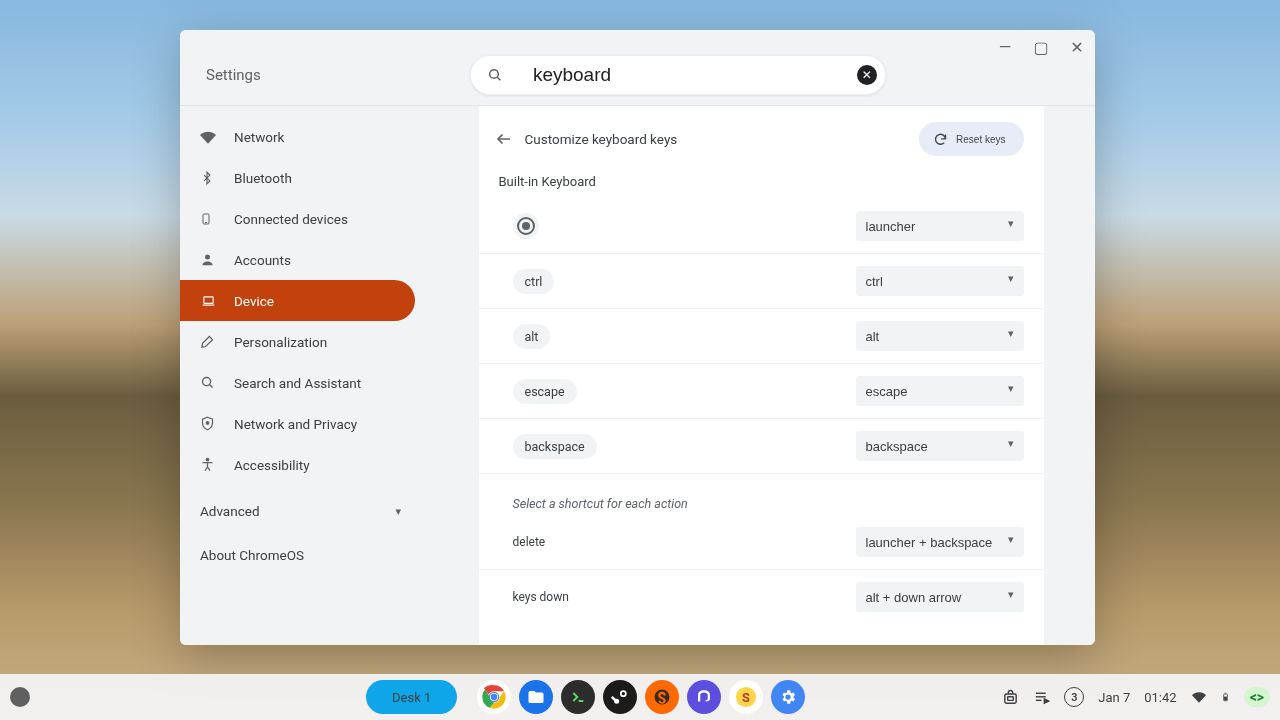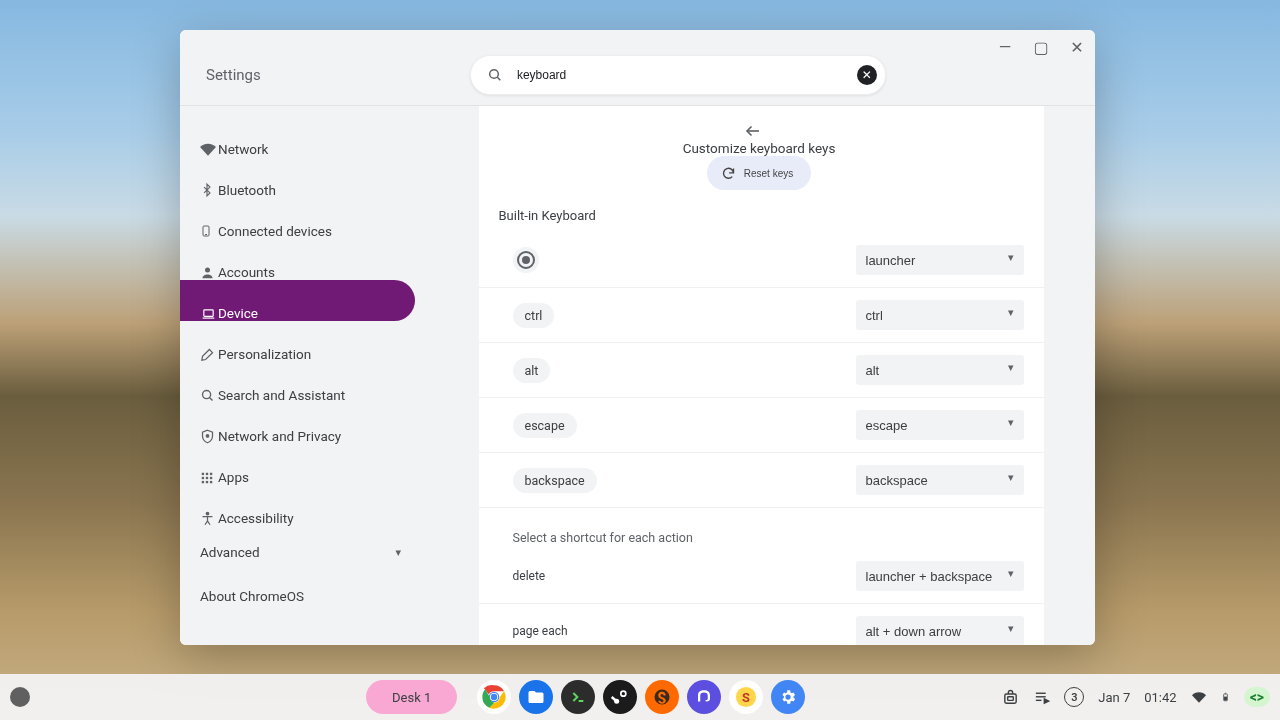--- a/index.html
+++ b/index.html
@@ -20,42 +20,42 @@
   .titlebar { height:75px; background:#f2f3f4; border-bottom:1px solid #e2e2e2;
     display:flex; align-items:flex-end; padding:0 12px; position:relative; }
   .titlebar-controls { position:absolute; top:8px; right:8px; display:flex; gap:16px; color:#5f6368; }
   .titlebar-controls span { cursor:pointer; font-size:16px; width:20px; text-align:center; }
   .title { font-size:15px; color:#5f6368; padding:0 12px 0px 14px; align-self:center; margin-top:14px; }
   .search-wrap { flex:0 0 auto; margin:0 auto 10px auto; }
   .search { display:flex; align-items:center; background:#fff; border-radius:22px;
     width:390px; height:38px; padding:0 8px 0 16px; box-shadow:0 1px 3px rgba(0,0,0,0.08);
     border:1px solid #eee; }
   .search .mag { color:#5f6368; font-size:15px; margin-right:12px; }
-  .search input { border:none; outline:none; flex:1; font-size:12px; color:#202124; background:transparent; }
+  .search input { border:none; outline:none; flex:1; font-size:19px; color:#202124; background:transparent;margin-left:16px; }
   .search .clear { width:20px; height:20px; border-radius:50%; background:#202124;
     color:#fff; display:flex; align-items:center; justify-content:center; font-size:12px; cursor:pointer; }
 
   .body { flex:1; display:flex; min-height:0; }
   .sidebar { width:247px; background:#f2f3f4; padding-top:10px; overflow:auto; }
-  .nav-item { display:flex; align-items:flex-end; gap:0; height:41px;
+  .nav-item { display:flex; align-items:center; gap:16px; height:41px;
     padding:0 14px 0 20px; margin:0 12px 0 0; border-radius:0 22px 22px 0;
     color:#3c4043; font-size:13.5px; cursor:pointer; }
   .nav-item .ic { width:18px; color:#5f6368; font-size:15px; text-align:center; }
-  .nav-item.active { background:#701a75; color:#fff; }
+  .nav-item.active { background:#c2410c; color:#fff; }
   .nav-item.active .ic { color:#fff; }
   .adv { display:flex; align-items:center; justify-content:space-between;
     padding:0 26px 0 20px; height:44px; color:#3c4043; font-size:13.5px; cursor:pointer; margin-top:4px; }
   .about { padding:0 20px; height:44px; display:flex; align-items:center;
     color:#3c4043; font-size:13.5px; cursor:pointer; }
 
   .content-wrap { flex:1; background:#f2f3f4; display:flex; justify-content:center;
     overflow:auto; padding:0; }
   .content { background:#fff; width:565px; min-height:100%; }
 
-  .page-head { display:flex; align-items:center; padding:16px 20px 16px 16px;flex-direction:column; }
+  .page-head { display:flex; align-items:center; padding:16px 20px 16px 16px; }
   .back { color:#5f6368; cursor:pointer; font-size:18px; width:30px; }
   .page-title { font-size:13.5px; color:#3c4043; flex:1; }
   .reset { background:#e8ecf9; color:#444; border:none; border-radius:18px;
     height:34px; padding:0 18px 0 14px; font-size:10px; cursor:pointer;
     display:flex; align-items:center; gap:8px; }
   .reset .ric { font-size:15px; color:#444; }
 
   .section-title { font-size:13px; color:#3c4043; padding:2px 20px 10px; }
   .hint { font-size:12.5px; color:#5f6368; padding:10px 20px 4px 34px; }
 
@@ -72,21 +72,21 @@
   .dropdown { background:#f1f3f4; border:none; border-radius:3px; height:30px;
     padding:0 28px 0 10px; font-size:13px; color:#3c4043; min-width:168px;
     text-align:left; cursor:pointer; position:relative; }
   .dropdown::after { content:"▾"; position:absolute; right:10px; top:6px; color:#5f6368; font-size:11px; }
 
   
   .shelf { position:absolute; left:0; right:0; bottom:0; height:46px;
     background:rgba(245,245,247,0.92); display:flex; align-items:center;
     padding:0 10px; gap:10px; backdrop-filter:blur(2px); }
   .launcher { width:20px; height:20px; border-radius:50%; background:#606060; margin-right:6px; cursor:pointer; }
-  .desk-pill { background:#f9a8d4; border-radius:20px; height:34px; padding:0 26px;
+  .desk-pill { background:#0ea5e9; border-radius:20px; height:34px; padding:0 26px;
     display:flex; align-items:center; font-size:13px; color:#3c4043; margin-left:320px; cursor:pointer; }
   .apps { display:flex; gap:8px; margin-left:10px; }
   .app { width:34px; height:34px; border-radius:50%; display:flex; align-items:center;
     justify-content:center; font-size:16px; color:#fff; cursor:pointer; }
   .tray { margin-left:auto; display:flex; align-items:center; gap:14px;
     color:#3c4043; font-size:13px; }
   .tray .ic { font-size:15px; cursor:pointer; }
   .badge { width:18px; height:18px; border:1.5px solid #3c4043; border-radius:50%;
     display:flex; align-items:center; justify-content:center; font-size:11px; font-weight:600; }
   .devpill { background:#d4f5d0; color:#1a7f2e; border-radius:12px; padding:2px 6px;
@@ -182,36 +182,20 @@
         <span>Search and Assistant</span>
       </div>
       <div class="nav-item">
         <span class="ic">
           <svg width="15" height="15" viewBox="0 0 24 24" fill="none" stroke="#5f6368" stroke-width="2">
               <path d="M12 2l8 3v6c0 5-3.5 9-8 11-4.5-2-8-6-8-11V5z"></path>
               <circle cx="12" cy="11" r="2" fill="#5f6368"></circle>
             </svg>
         </span>
         <span>Network and Privacy</span>
-      </div>
-      <div class="nav-item">
-        <span class="ic">
-          <svg width="14" height="14" viewBox="0 0 24 24" fill="#5f6368">
-              <rect x="3" y="3" width="4" height="4"></rect>
-              <rect x="10" y="3" width="4" height="4"></rect>
-              <rect x="17" y="3" width="4" height="4"></rect>
-              <rect x="3" y="10" width="4" height="4"></rect>
-              <rect x="10" y="10" width="4" height="4"></rect>
-              <rect x="17" y="10" width="4" height="4"></rect>
-              <rect x="3" y="17" width="4" height="4"></rect>
-              <rect x="10" y="17" width="4" height="4"></rect>
-              <rect x="17" y="17" width="4" height="4"></rect>
-            </svg>
-        </span>
-        <span>Apps</span>
       </div>
       <div class="nav-item">
         <span class="ic">
           <svg width="15" height="15" viewBox="0 0 24 24" fill="none" stroke="#5f6368" stroke-width="2">
               <circle cx="12" cy="4" r="2" fill="#5f6368"></circle>
               <path d="M4 9h16M12 9v7m-4 6l4-6 4 6"></path>
             </svg>
         </span>
         <span>Accessibility</span>
       </div>
@@ -264,28 +248,28 @@
         </div>
         <div class="row">
           <span class="key-chip">escape</span>
           <button class="dropdown"><span>escape</span></button>
         </div>
         <div class="row">
           <span class="key-chip">backspace</span>
           <button class="dropdown"><span>backspace</span></button>
         </div>
 
-        <div class="hint" style="padding-top:22px;">Select a shortcut for each action</div>
+        <div class="hint" style="padding-top:22px;font-style:italic;">Select a shortcut for each action</div>
 
         <div class="row">
           <span class="chip-plain">delete</span>
           <button class="dropdown"><span>launcher + backspace</span></button>
         </div>
         <div class="row">
-          <span class="chip-plain">page each</span>
+          <span class="chip-plain">keys down</span>
           <button class="dropdown"><span>alt + down arrow</span></button>
         </div>
 
       </div>
     </div>
   </div>
 
 </div>
 
 <div class="shelf">

